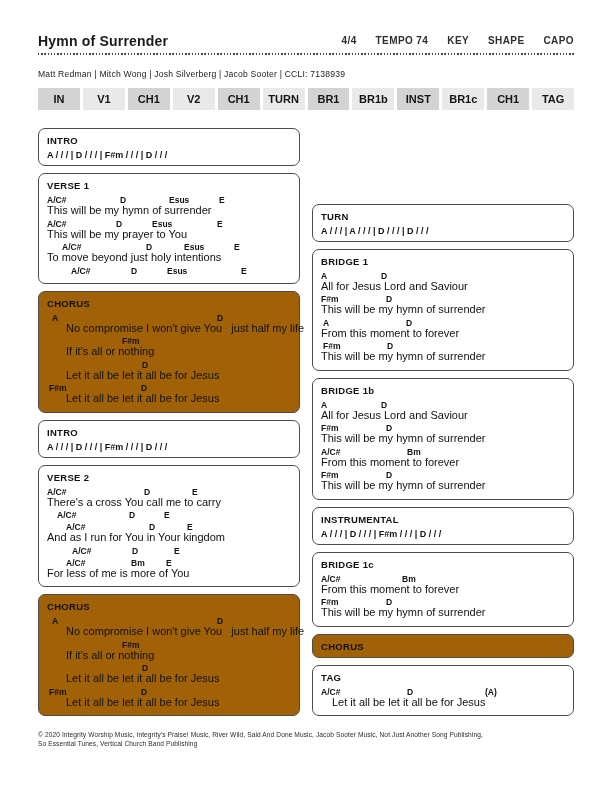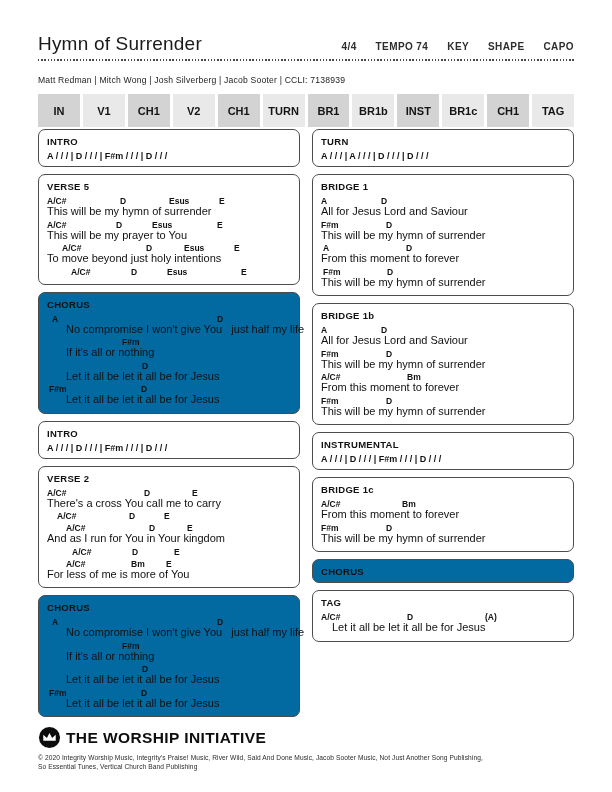--- a/index.html
+++ b/index.html
@@ -2,40 +2,40 @@
 <html><head>
 <meta charset="utf-8">
 <style>
   * { margin:0; padding:0; box-sizing:border-box; }
   html,body { background:#fff; }
   body { font-family:"Liberation Sans", sans-serif; color:#111; }
   .page { position:relative; width:612px; height:792px; background:#fff; margin:0 auto; padding:33px 38px 0 38px; overflow:hidden; }
 
   
   .header-row { display:flex; justify-content:space-between; align-items:flex-end; }
-  .song-title { font-size:19px; font-weight:normal; letter-spacing:0.2px; color:#1a1a1a; }
+  .song-title { font-size:14px; font-weight:bold; letter-spacing:0.2px; color:#1a1a1a; }
   .meta-row { display:flex; gap:19px; align-items:baseline; padding-bottom:3px; }
   .meta-item { font-size:10px; font-weight:bold; color:#2e2e2e; letter-spacing:0.4px; }
   .dotted-rule { margin-top:4px; height:2px;
     background:repeating-linear-gradient(90deg,#4a4a4a 0 1.4px, transparent 1.4px 3.2px); }
   .authors { margin-top:14px; font-size:8.6px; color:#1c1c1c; letter-spacing:0.2px; }
 
   
   .section-nav { display:flex; gap:3px; margin-top:9px; }
-  .nav-cell { flex:1; height:33px; display:flex; align-items:center; justify-content:center;
+  .nav-cell { flex:1; height:22px; display:flex; align-items:center; justify-content:center;
     font-size:11px; font-weight:bold; color:#141414; cursor:pointer; }
   .nav-cell.dark { background:#d3d3d3; }
   .nav-cell.light { background:#e9e9e9; }
 
   
-  .columns { display:flex; gap:12px; margin-top:2px; align-items:flex-start; }
+  .columns { display:flex; gap:12px; margin-top:18px; align-items:flex-end; }
   .col { flex:1; min-width:0; }
 
   .section { border:1.4px solid #4c4c4c; border-radius:7px; padding:6px 8px 5px 8px; margin-bottom:7px; background:#fff; }
-  .section.chorus { background:#0369a1; }
+  .section.chorus { background:#a16207; }
   .sec-title { font-size:9.5px; font-weight:bold; letter-spacing:0.3px; color:#111; margin-bottom:4px; }
 
   .bar-line { font-size:9px; font-weight:bold; white-space:pre; color:#111; }
 
   .pair { margin-bottom:2px; }
   .chord-row { position:relative; height:10px; }
   .chord { position:absolute; top:0; font-size:8.5px; font-weight:bold; white-space:pre; color:#111; }
   .lyric { font-size:11px; line-height:11.5px; white-space:pre; color:#111; }
 
   
@@ -79,21 +79,21 @@
       <div class="nav-cell light">TAG</div>
     </div>
 
   <div class="columns">
     <div class="col">
         <div class="section">
           <div class="sec-title">INTRO</div>
           <div class="bar-line">A / / / | D / / / | F#m / / / | D / / /</div>
         </div>
         <div class="section">
-          <div class="sec-title">VERSE 5</div>
+          <div class="sec-title">VERSE 1</div>
           <div class="pair">
             <div class="chord-row">
               <span class="chord" style="left: 0px;">A/C#</span>
               <span class="chord" style="left: 73px;">D</span>
               <span class="chord" style="left: 122px;">Esus</span>
               <span class="chord" style="left: 172px;">E</span>
             </div>
             <div class="lyric">This will be my hymn of surrender</div>
           </div>
           <div class="pair">
@@ -326,28 +326,19 @@
               <span class="chord" style="left: 86px;">D</span>
               <span class="chord" style="left: 164px;">(A)</span>
             </div>
             <div class="lyric" style="padding-left: 11px;">Let it all be let it all be for Jesus</div>
           </div>
         </div>
       </div>
   </div>
 
   <div class="footer">
-    <div class="brand-row">
-      <span style="display:inline-flex;">
-        <svg width="23" height="23" viewBox="0 0 24 24">
-          <circle cx="12" cy="12" r="11" fill="#0d0d0d"></circle>
-          <path d="M5.5 15.5 L5.5 9.2 L9.3 12.4 L12 7.2 L14.7 12.4 L18.5 9.2 L18.5 15.5 Z" fill="#ffffff"></path>
-        </svg>
-      </span>
-      <span class="brand-name">THE WORSHIP INITIATIVE</span>
-    </div>
     <div class="copyright">
       <div>© 2020 Integrity Worship Music, Integrity's Praise! Music, River Wild, Said And Done Music, Jacob Sooter Music, Not Just Another Song Publishing,</div>
       <div>So Essential Tunes, Vertical Church Band Publishing</div>
     </div>
   </div>
 
 </div>
 
 </body></html>

